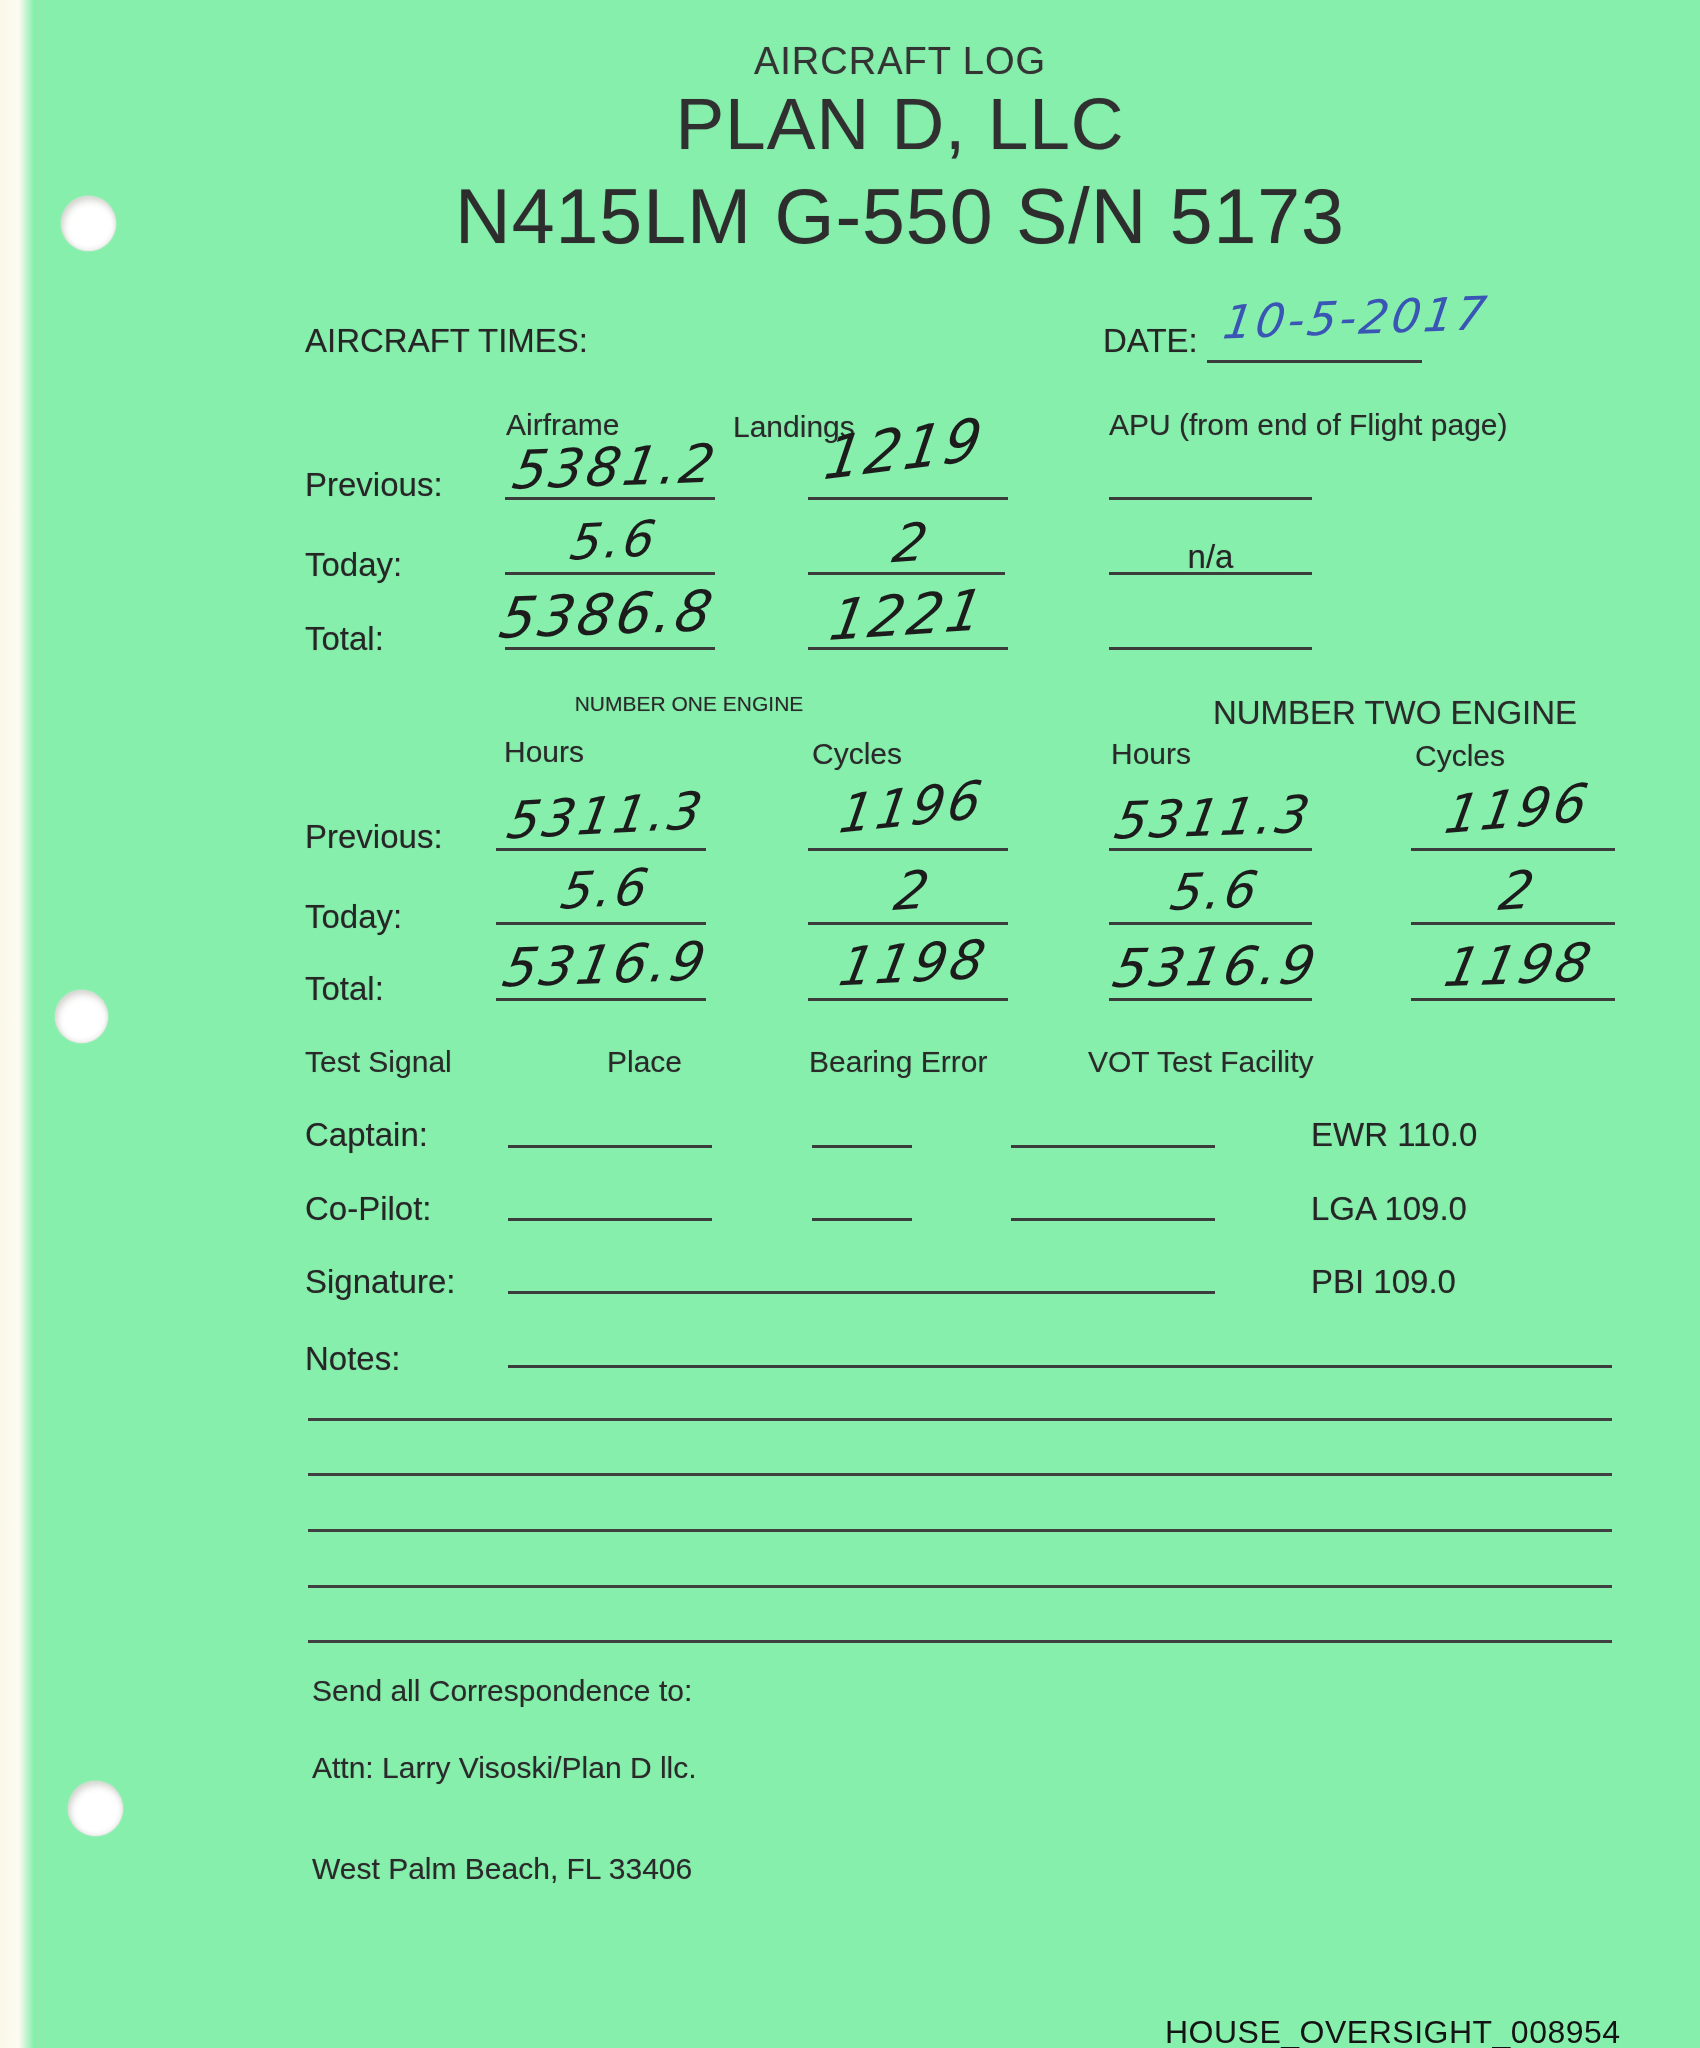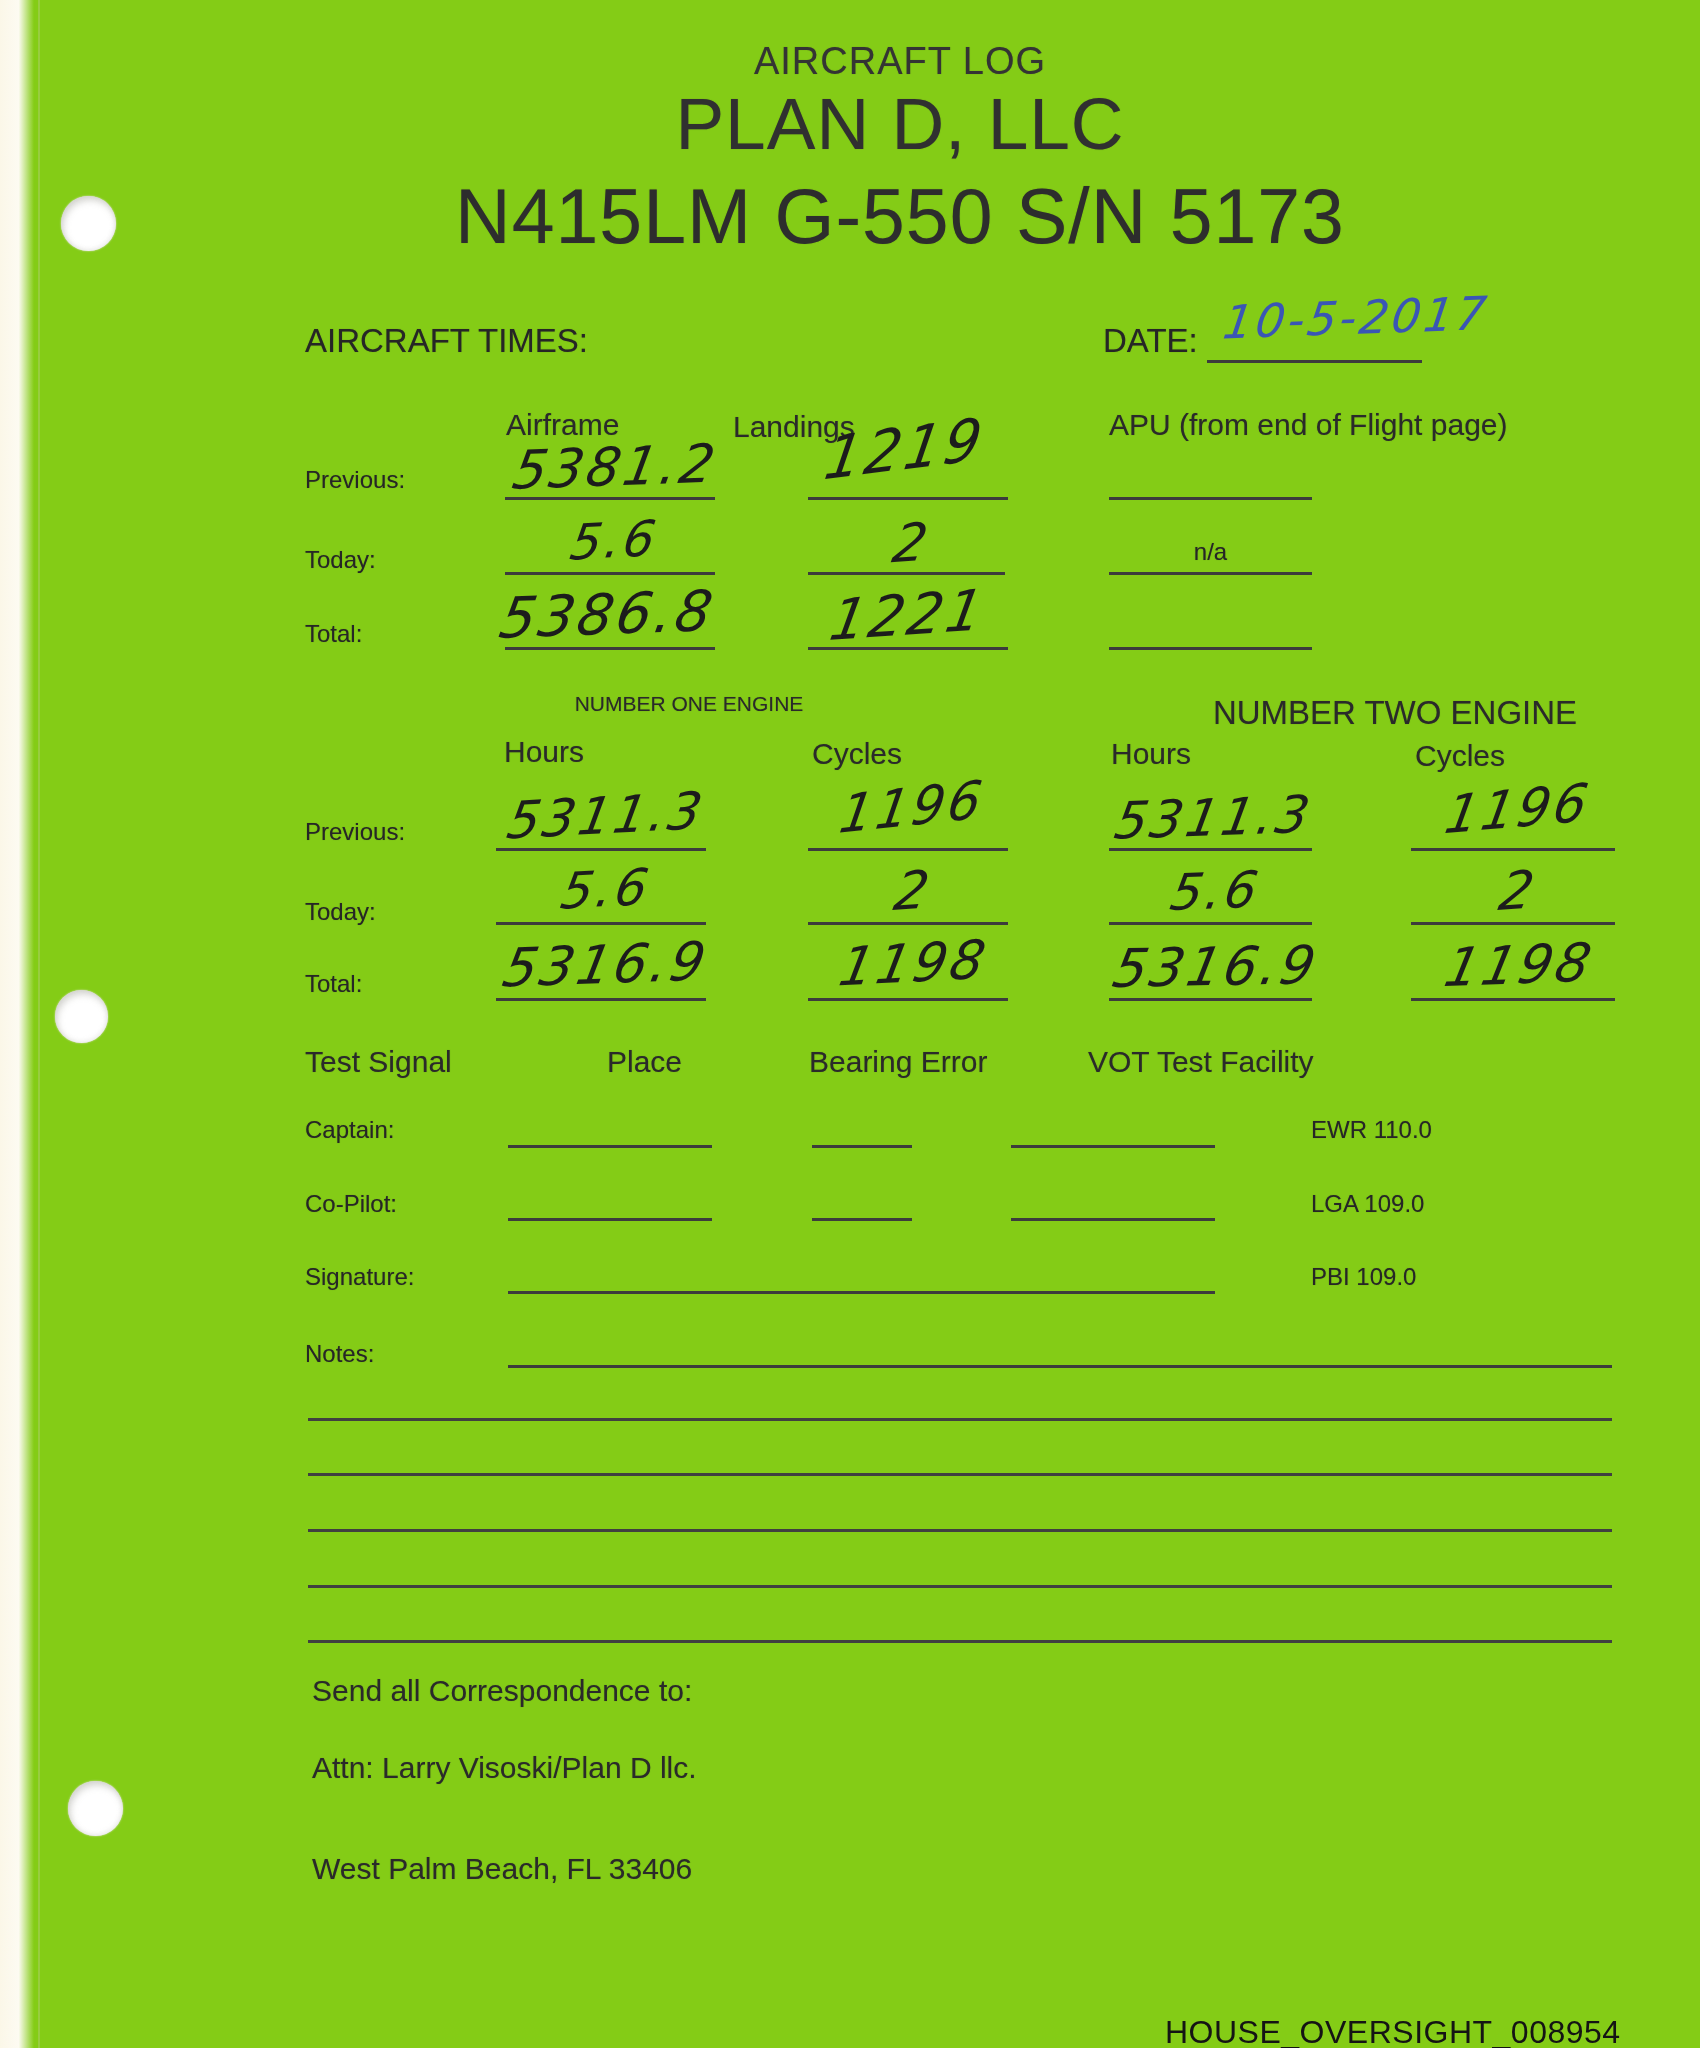--- a/index.html
+++ b/index.html
@@ -1,34 +1,34 @@
 <!DOCTYPE html>
 <html><head>
 <meta charset="utf-8">
 <style>
   html,body{margin:0;padding:0;background:#ffffff;}
   .page{
     position:relative;width:1700px;height:2048px;overflow:hidden;
-    background:#84cc16;
+    background:#86efac;
     font-family:"Liberation Sans",sans-serif;
     color:#2a2a2a;
   }
   
   .edge-tint{position:absolute;left:0;top:0;width:34px;height:2048px;
     background:linear-gradient(90deg,#fbf7e8 0%,#fdfbf2 55%,rgba(255,255,255,0) 100%);}
   .edge-seam{position:absolute;left:38px;top:0;width:2px;height:2048px;background:rgba(210,205,190,0.25);}
   .hole{position:absolute;border-radius:50%;background:#ffffff;
     box-shadow:inset 2px 4px 7px rgba(140,140,130,0.38), inset -1px -2px 4px rgba(200,200,195,0.25), 0 0 2px rgba(235,233,225,0.9);}
   .t-center{text-align:center;}
   .abs{position:absolute;}
   .title1{font-size:38px;letter-spacing:1px;color:#343434;font-weight:500;}
   .title2{font-size:73px;color:#303030;font-weight:500;letter-spacing:1px;}
   .title3{font-size:77px;color:#2d2d2d;font-weight:500;letter-spacing:1px;}
   .seclbl{font-size:33px;color:#262626;}
-  .lbl{font-size:24px;color:#262626;}
+  .lbl{font-size:33px;color:#262626;}
   .hdr{font-size:30px;color:#2a2a2a;}
   .line{position:absolute;height:0;border-top:3px solid #3c3c3c;}
   .thinline{position:absolute;height:0;border-top:3px solid #404040;}
   .hw{
     position:absolute;
     font-family:"DejaVu Sans",sans-serif;
     font-style:italic;
     color:#1c1c1c;
     text-align:center;
     letter-spacing:3px;

